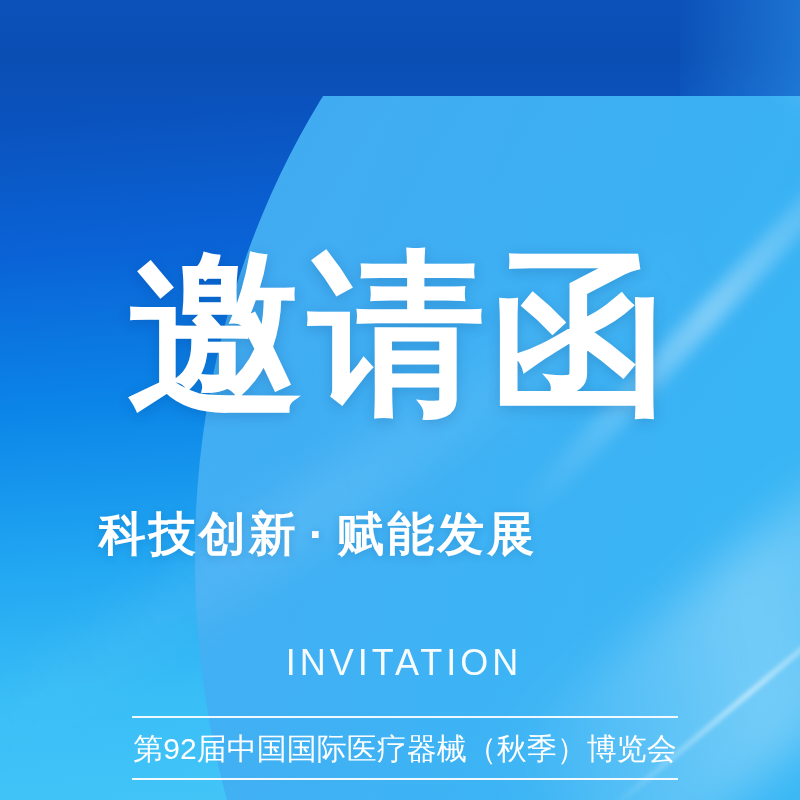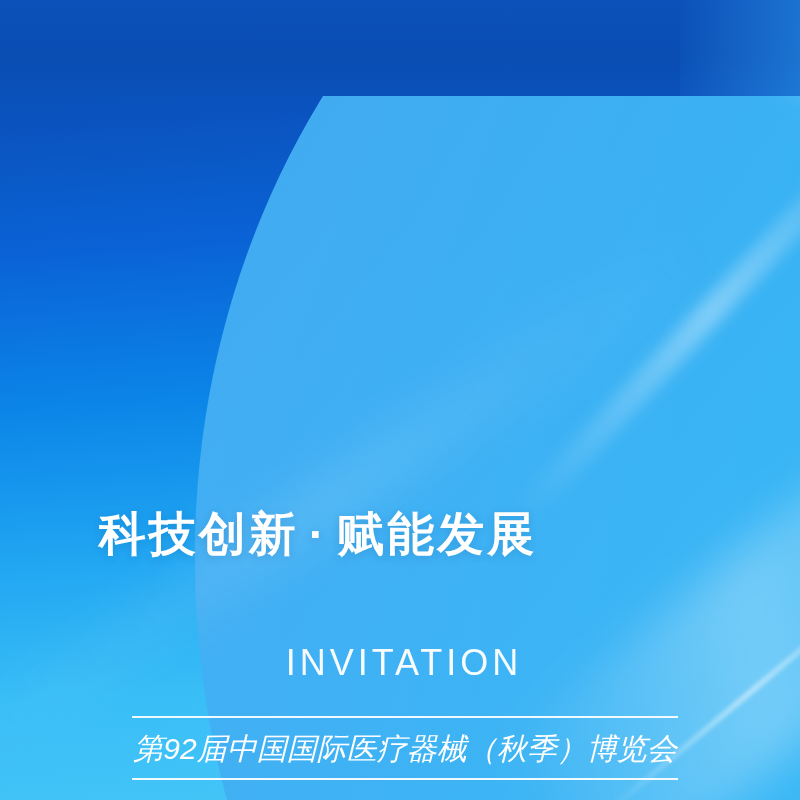--- a/index.html
+++ b/index.html
@@ -202,21 +202,20 @@
     opacity: .96;
   }
 
   
   .footer-block {
     position: absolute;
     top: 716px;
     left: 132px;
     width: 546px;
     z-index: 4;
-    font-style: italic;
   }
   .rule {
     width: 100%;
     height: 2px;
     background: rgba(255,255,255,.92);
   }
   .footer-text {
     text-align: center;
     color: #ffffff;
     font-size: 30px;
@@ -241,20 +240,21 @@
     <div class="hairline"></div>
   </div>
 
   <div class="header-band">
     <div class="brand">
 
 
     </div>
   </div>
 
+  <div class="title-main">邀请函</div>
 
   <div class="subtitle">
     <span>科技创新</span><span class="dot-sep">·</span><span>赋能发展</span>
   </div>
 
   <div class="invitation">INVITATION</div>
 
   <div class="footer-block">
     <div class="rule"></div>
     <div class="footer-text">第92届中国国际医疗器械（秋季）博览会</div>

